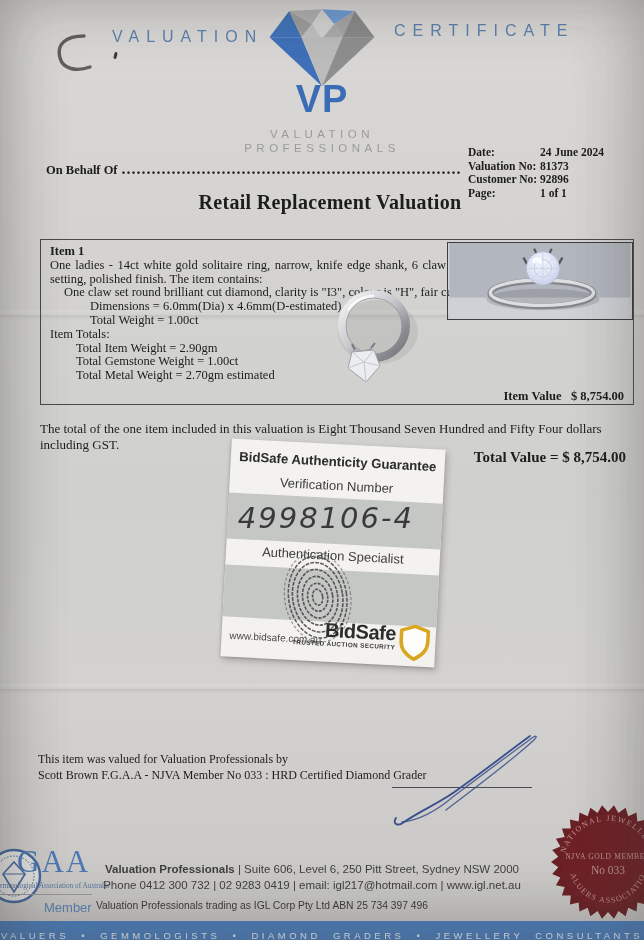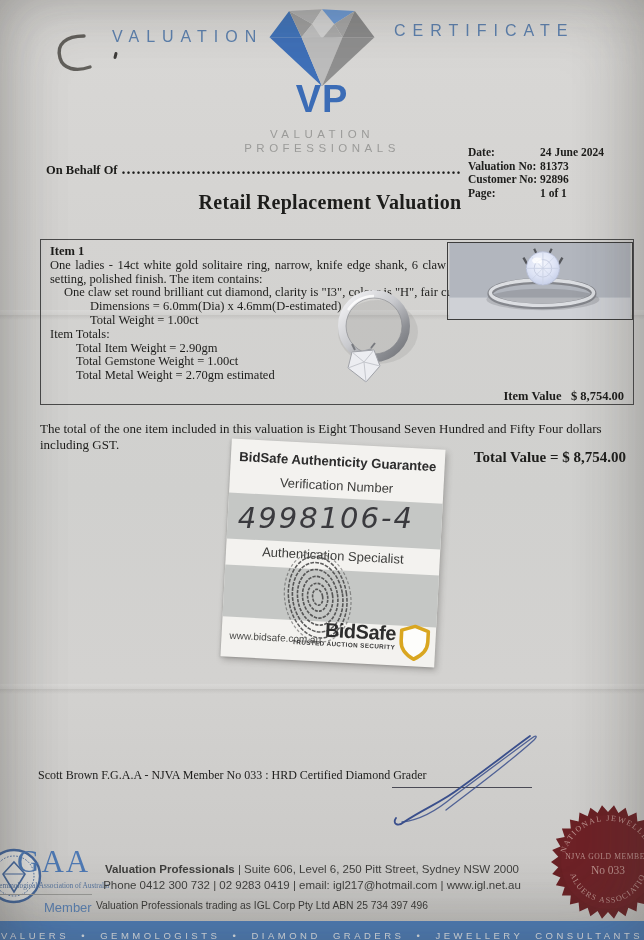--- a/index.html
+++ b/index.html
@@ -216,20 +216,21 @@
     <div class="stk-web">www.bidsafe.com.au</div>
     <div class="stk-brand">
       <div class="stk-brand-name">BidSafe</div>
       <div class="stk-tagline">TRUSTED AUCTION SECURITY</div>
     </div>
     <svg class="abs" style="right:5px;top:175px;" width="32" height="38" viewBox="0 0 36 42">
       <path d="M 18 3 L 33 8 V 20 C 33 30 26 36 18 40 C 10 36 3 30 3 20 V 8 Z" fill="#fdfdfb" stroke="#d9a620" stroke-width="4" stroke-linejoin="round"></path>
     </svg>
   </div>
 
+  <div class="abs valuer-line" style="left:38px;top:752px;">This item was valued for Valuation Professionals by</div>
   <div class="abs valuer-line" style="left:38px;top:768px;">Scott Brown F.G.A.A - NJVA Member No 033 : HRD Certified Diamond Grader</div>
   <div id="sig-line" class="abs"></div>
   <svg class="abs" style="left:380px;top:726px;" width="170" height="104" viewBox="0 0 170 104">
     <path d="M 16 92 C 12 98, 18 101, 24 96 C 45 82, 62 76, 80 62 C 108 42, 128 26, 150 10" stroke="#3a4f8c" stroke-width="1.8" fill="none" stroke-linecap="round"></path>
     <path d="M 22 96 C 42 94, 60 82, 74 70 C 98 52, 122 34, 152 12 C 156 9, 158 10, 154 14 C 130 36, 100 58, 66 84" stroke="#3a4f8c" stroke-width="1.3" fill="none" opacity=".85" stroke-linecap="round"></path>
   </svg>
 
   <svg class="abs" style="left:-16px;top:848px;" width="60" height="60" viewBox="0 0 60 60">
     <circle cx="30" cy="28" r="26" fill="#e2e2e0" stroke="#46699f" stroke-width="2.4"></circle>
     <circle cx="30" cy="28" r="20" fill="none" stroke="#46699f" stroke-width="1" stroke-dasharray="1.6 1.6"></circle>

